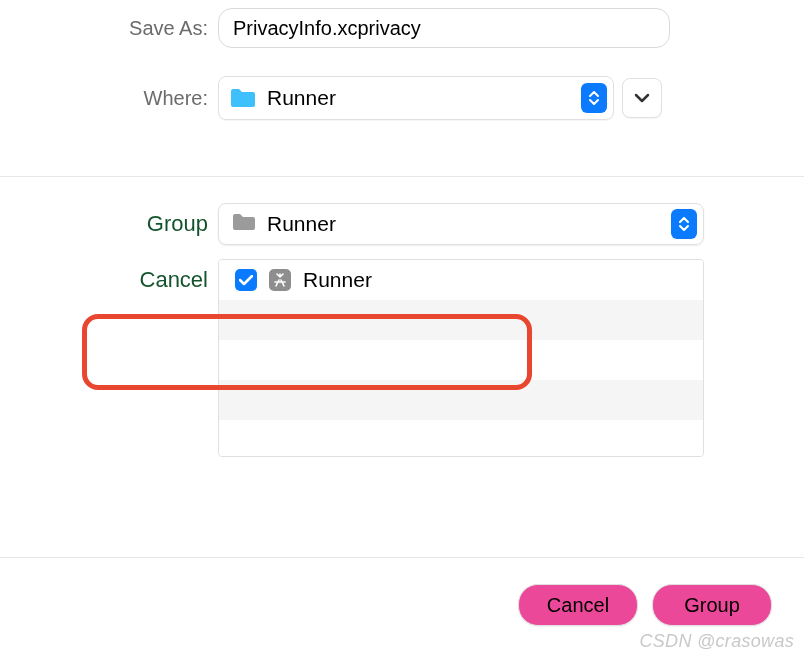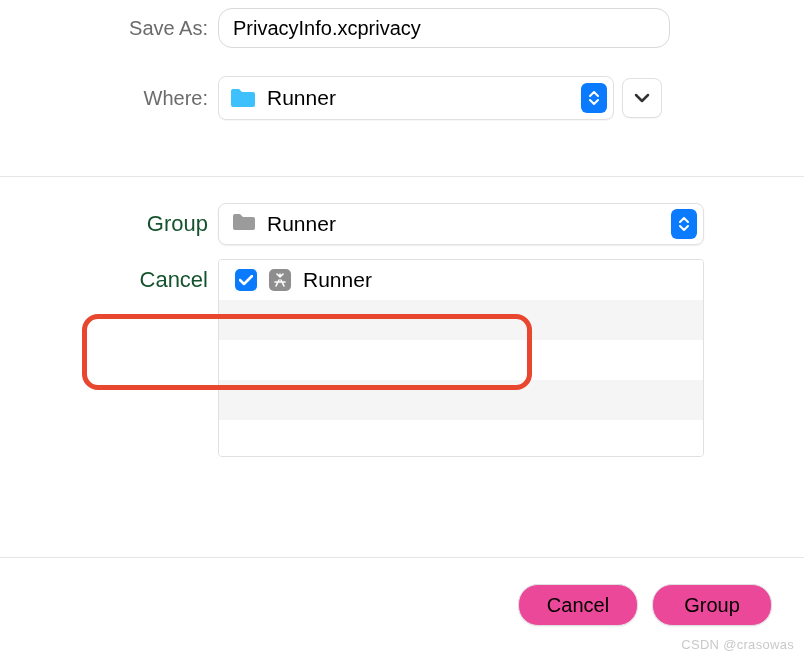--- a/index.html
+++ b/index.html
@@ -168,23 +168,24 @@
       background: #ec4899;
       font-size: 20px;
       padding: 0 26px;
       cursor: pointer;
       box-shadow: 0 1px 2px rgba(0,0,0,0.06);
     }
     .watermark {
       position: absolute;
       right: 10px;
       bottom: 4px;
-      font-size: 13px;
+      font-size: 18px;
       color: #c9c9c9;
       letter-spacing: 0.3px;
+      font-style: italic;
     }
   </style>
 </head>
 <body>
 
 <div class="form-section">
   <div class="row">
     <div class="label">Save As:</div>
     <input class="text-input" type="text" value="PrivacyInfo.xcprivacy" style="">
   </div>

